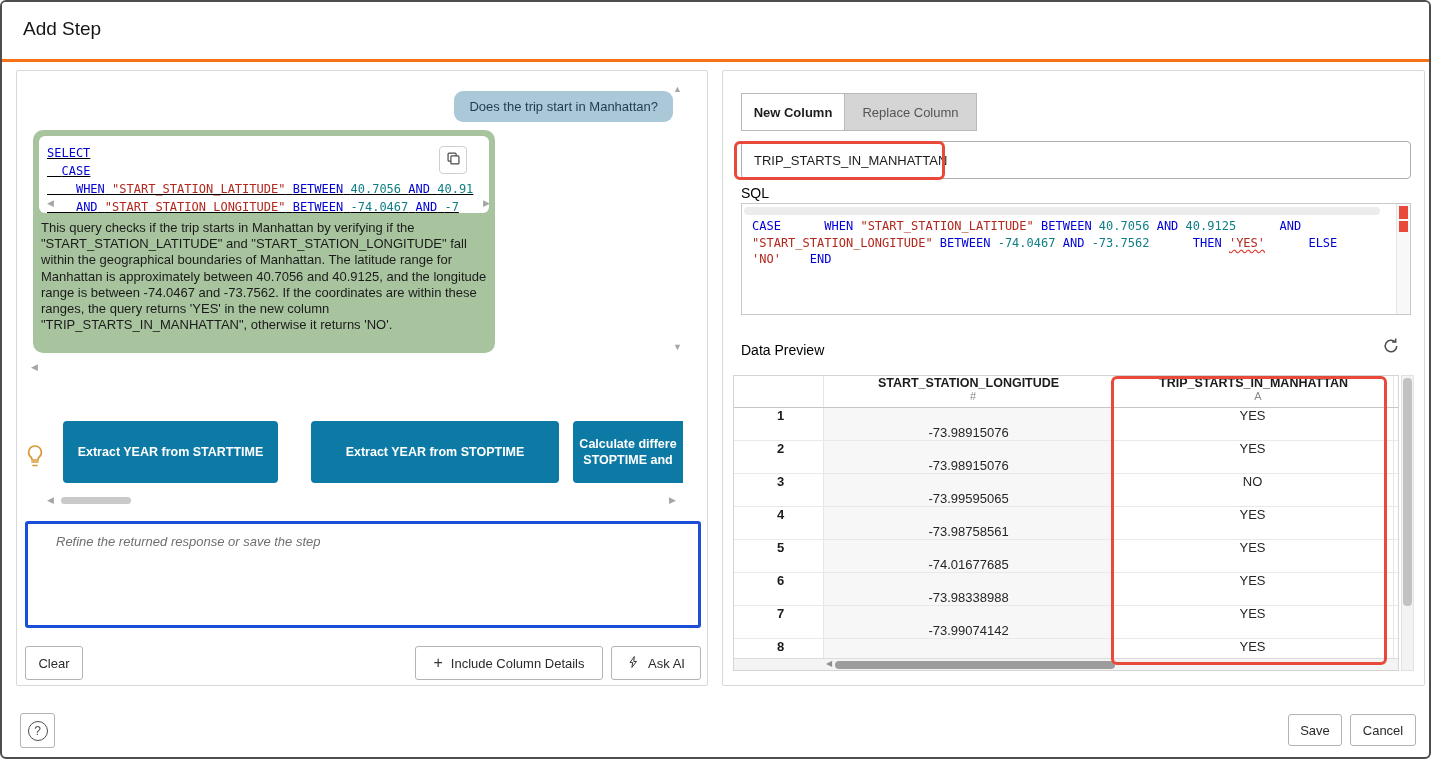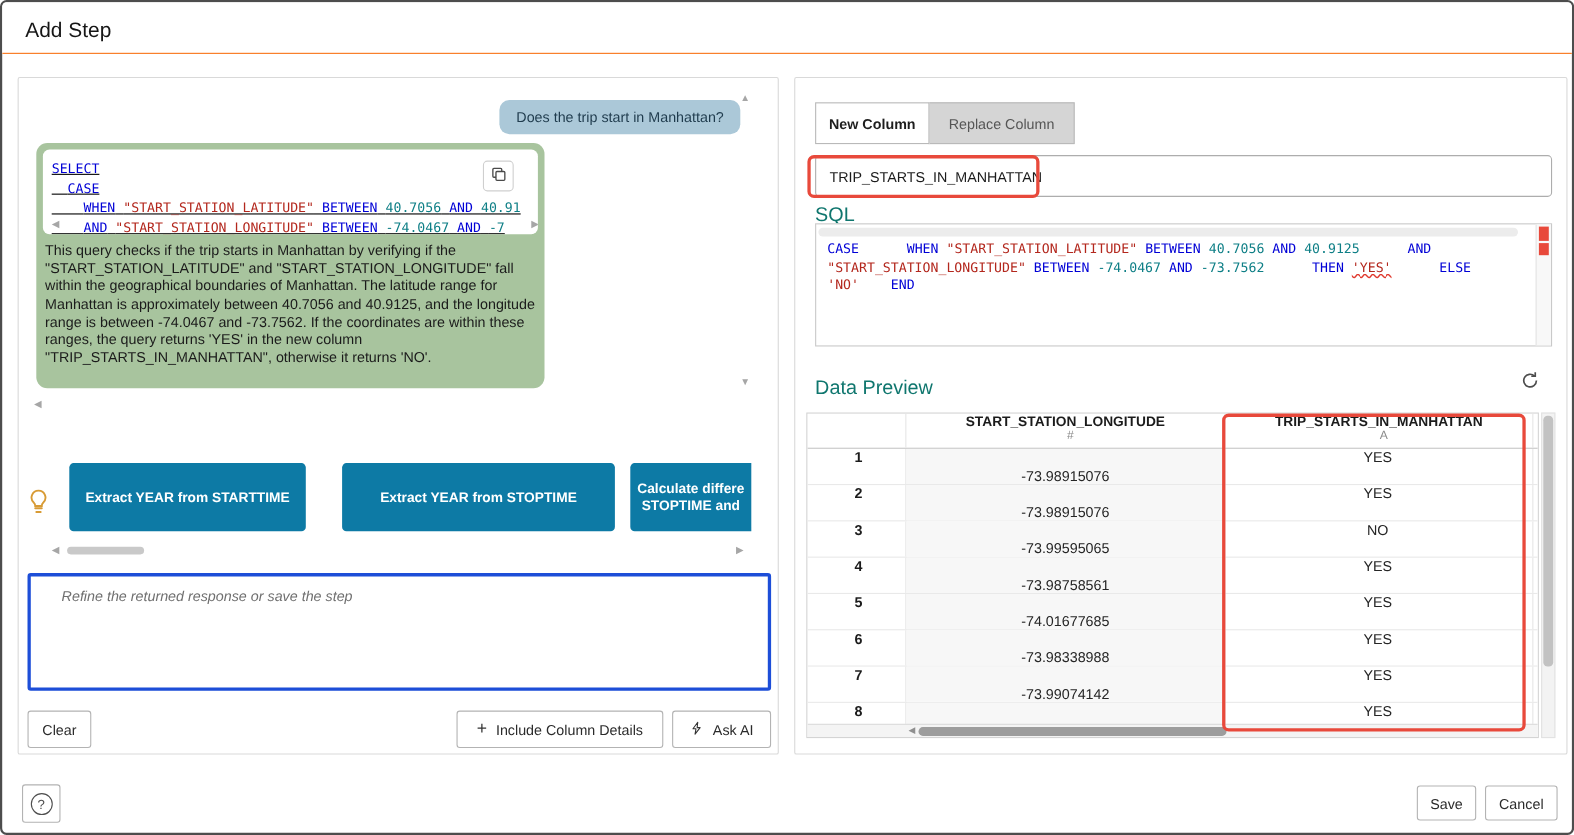--- a/index.html
+++ b/index.html
@@ -1,21 +1,21 @@
 <!DOCTYPE html>
 <html style="--accent-teal: #0d7aa5; --annotation-red: #e8493b; --bubble-bg: #abc8d8; --explain-green: #a8c49e; --keyword-blue: #0000d6; --string-red: #b3271d; --number-teal: #0e7f86;"><head>
 <meta charset="utf-8">
 <style>
   * { margin:0; padding:0; box-sizing:border-box; }
   html,body { background:#fff; font-family:"Liberation Sans", sans-serif; }
   .screen { position:relative; width:1431px; height:759px; background:#fff;
             border:2px solid #4d4d4d; border-radius:6px; overflow:hidden; }
 
   
-  .hdr { position:absolute; left:0; top:0; right:0; height:47px; border-bottom:1px solid #f97316; background:#fff; }
+  .hdr { position:absolute; left:0; top:0; right:0; height:60px; border-bottom:3px solid #f97316; background:#fff; }
   .hdr-title { position:absolute; left:21px; top:16px; font-size:19px; font-weight:500; color:#161616; }
 
   .panel { position:absolute; border:1px solid #d9d9d9; border-radius:2px; background:#fff; }
   #left-panel  { left:14px;  top:68px; width:692px; height:616px; }
   #right-panel { left:720px; top:68px; width:703px; height:616px; }
 
   
   #chat-bubble { position:absolute; right:34px; top:20px; height:31px; display:flex; align-items:center;
                  padding:0 15px; background:var(--bubble-bg,#abc8d8); border-radius:9px;
                  font-size:13px; color:#1f3b4d; }
@@ -70,21 +70,21 @@
   .tab { position:absolute; top:22px; height:38px; display:flex; align-items:center; justify-content:center;
          font-size:13px; cursor:pointer; border:1px solid #b9b9b9; }
   #tab-new     { left:18px;  width:104px; background:#fff; font-weight:700; color:#1e1e1e; z-index:2; }
   #tab-replace { left:121px; width:133px; background:#d5d5d5; color:#555; }
 
   #name-input { position:absolute; left:18px; top:70px; width:670px; height:38px; border:1px solid #adadad;
                 border-radius:4px; padding:0 12px; font-family:inherit; font-size:13px; color:#1b1b1b; background:#fff; }
   .annot { position:absolute; border:3px solid var(--annotation-red,#e84b36); border-radius:6px; pointer-events:none; z-index:6; }
   #annot-name { left:11px; top:70px; width:211px; height:39px; }
 
-  .small-label { position:absolute; font-size:18px; color:#0f766e; }
+  .small-label { position:absolute; font-size:14px; color:#000000; }
   #sql-label { left:18px; top:114px; }
 
   #sql-box { position:absolute; left:18px; top:132px; width:670px; height:112px; border:1px solid #c9c9c9; background:#fff; }
   #sql-topbar { position:absolute; left:2px; top:3px; width:636px; height:8px; background:#ececec; border-radius:4px; cursor:pointer; }
   #sql-code { position:absolute; left:10px; top:14px; width:634px; font-family:"DejaVu Sans Mono", monospace;
               font-size:12px; line-height:16.5px; white-space:pre-wrap; }
   #sql-scroll { position:absolute; right:0; top:0; bottom:0; width:14px; background:#f8f8f8; border-left:1px solid #e4e4e4; cursor:pointer; }
   .sql-mark { position:absolute; left:2px; width:9px; background:var(--annotation-red,#e84b36); }
   #sql-mark-1 { top:2px;  height:13px; }
   #sql-mark-2 { top:17px; height:11px; }

